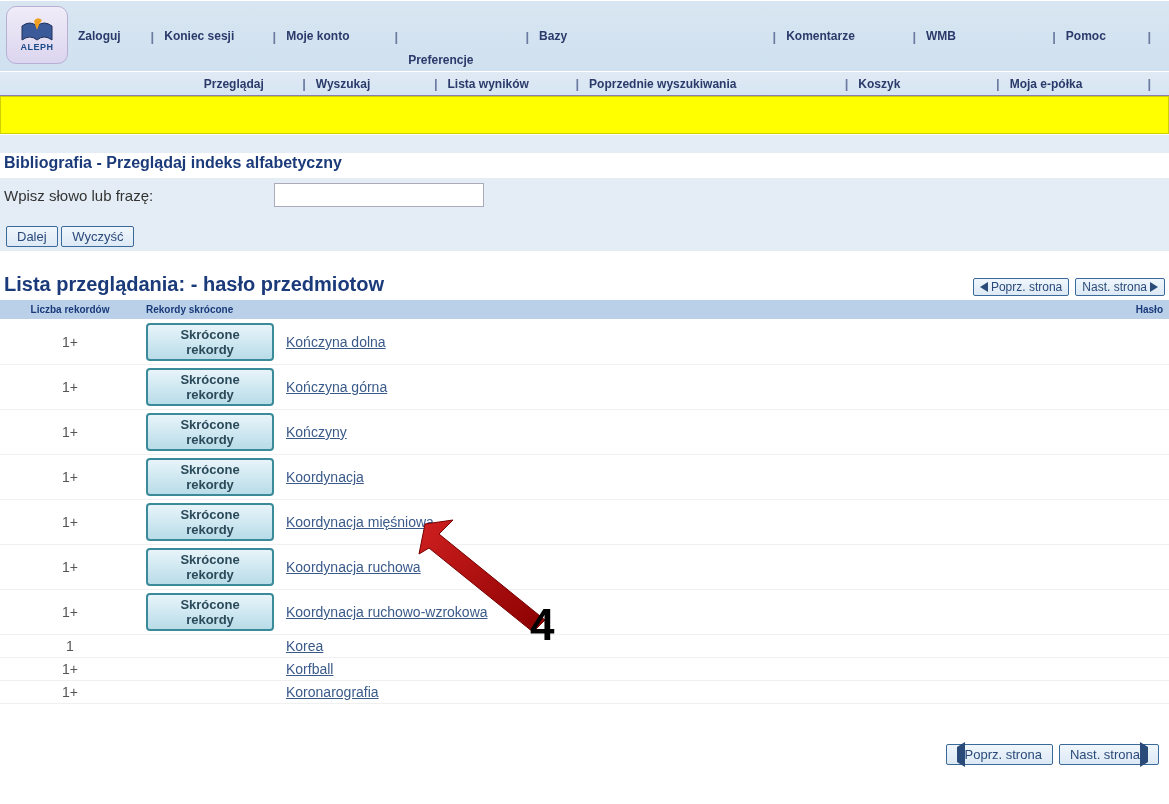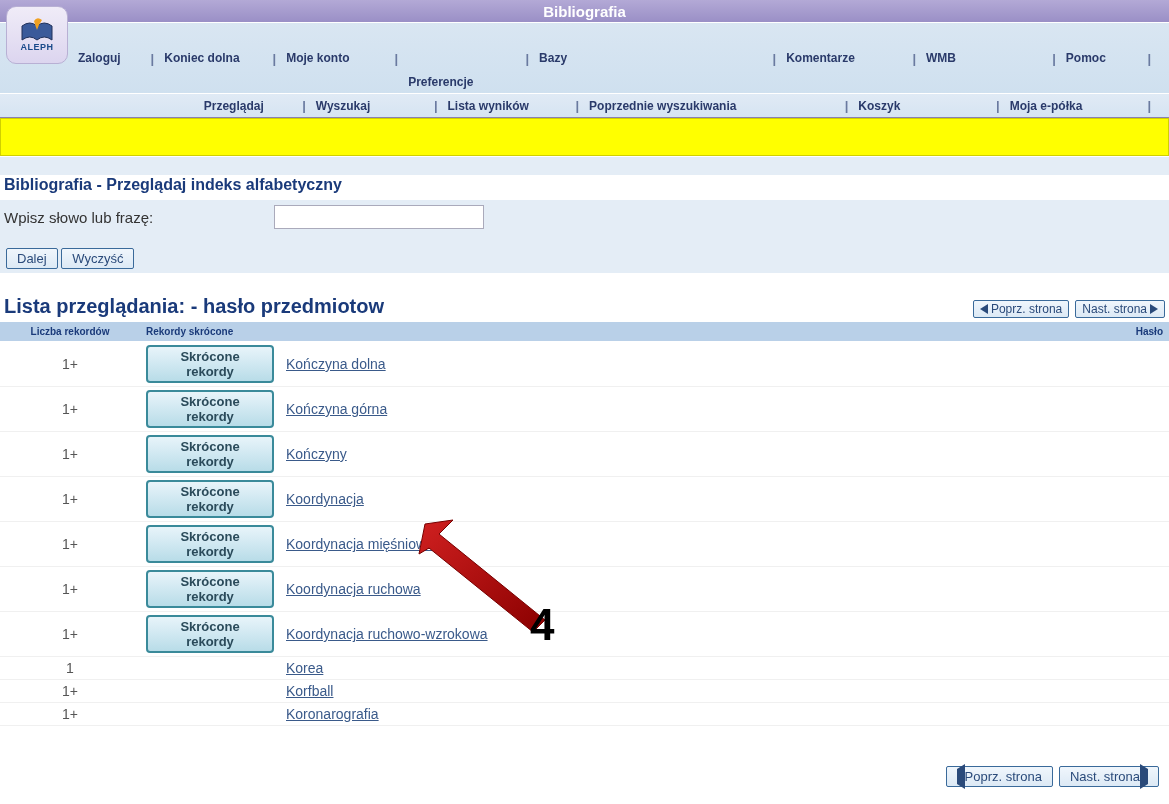--- a/index.html
+++ b/index.html
@@ -220,34 +220,33 @@
     display: flex;
     justify-content: flex-end;
     padding: 40px 10px 20px;
     gap: 6px;
   }
 </style>
 </head>
 <body>
 
 <div class="header-wrap">
-  <div class="title-bar">Bibliografia</div>
 
   <div class="logo">
     <svg width="34" height="26" viewBox="0 0 34 26">
       <path d="M2 22 Q10 16 17 22 Q24 16 32 22 L32 8 Q24 2 17 8 Q10 2 2 8 Z" fill="#3a5a9a" stroke="#20305a" stroke-width="1"></path>
       <path d="M14 3 Q17 -2 22 2 Q19 6 17 12 Q15 7 14 3 Z" fill="#f0a020"></path>
     </svg>
     <div class="logo-text">ALEPH</div>
   </div>
 
   <div class="menu-row" id="menu1">
       <span class="mitem" style="width: 70px;">Zaloguj</span>
       <span class="sep">|</span>
-      <span class="mitem" style="width: 110px;">Koniec dolna</span>
+      <span class="mitem" style="width: 110px;">Koniec sesji</span>
       <span class="sep">|</span>
       <span class="mitem" style="width: 110px;">Moje konto</span>
       <span class="sep">|</span>
       <span class="mitem" style="width: 120px; margin-top: 48px;">Preferencje</span>
       <span class="sep">|</span>
       <span class="mitem" style="width: 250px;">Bazy</span>
       <span class="sep">|</span>
       <span class="mitem" style="width: 130px;">Komentarze</span>
       <span class="sep">|</span>
       <span class="mitem" style="width: 130px;">WMB</span>

